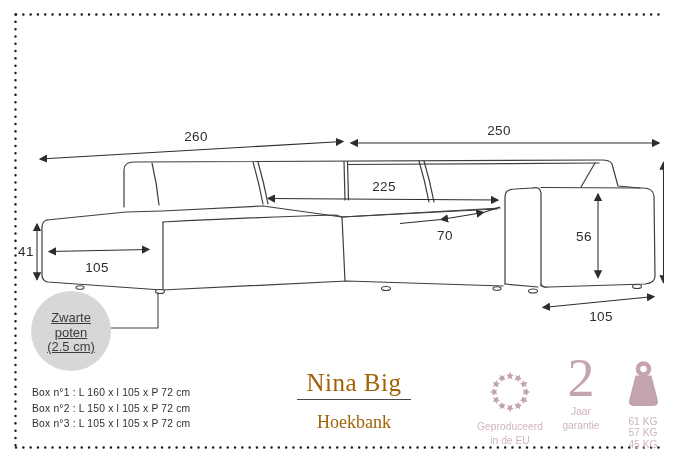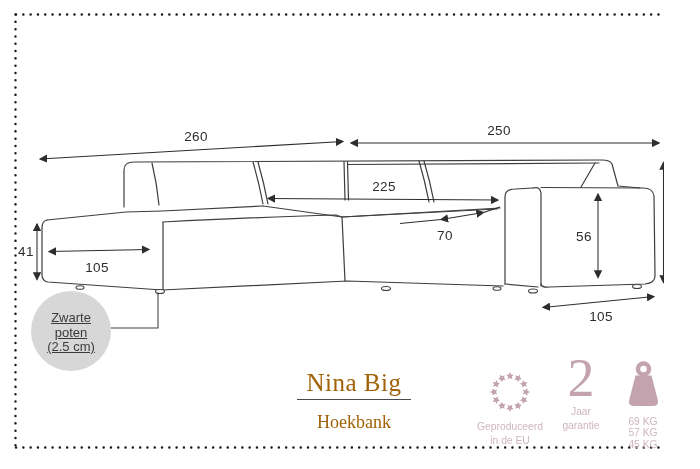--- a/index.html
+++ b/index.html
@@ -115,20 +115,25 @@
       <text x="26" y="256">41</text>
     </g>
   </svg>
 
   <div class="overlay legs-circle">
     <div class="l1">Zwarte</div>
     <div class="l1">poten</div>
     <div class="l3">(2.5 cm)</div>
   </div>
 
+  <div class="overlay boxes">
+    <div>Box n°1 : L 160 x l 105 x P 72 cm</div>
+    <div>Box n°2 : L 150 x l 105 x P 72 cm</div>
+    <div>Box n°3 : L 105 x l 105 x P 72 cm</div>
+  </div>
 
   <div class="overlay title-block">
     <div class="title-name">Nina Big</div>
     <div class="title-rule"></div>
     <div class="title-sub">Hoekbank</div>
   </div>
 
   <div class="overlay badge badge-eu">
     <svg width="46" height="46" viewBox="-23 -23 46 46">
       <defs>
@@ -159,18 +164,18 @@
     <div class="cap">garantie</div>
   </div>
 
   <div class="overlay badge badge-weight">
     <svg width="40" height="47" viewBox="0 0 40 47">
       <g fill="#c3a4ae">
         <circle cx="20.5" cy="9" r="5.5" fill="none" stroke-width="4.5" stroke="#c3a4ae"></circle>
         <path d="M12.5,15.5 L28.5,15.5 L34.8,40 Q36.2,46 29.5,46 L11.5,46 Q4.8,46 6.2,40 Z"></path>
       </g>
     </svg>
-    <div class="cap">69 KG</div>
+    <div class="cap">61 KG</div>
     <div class="cap" style="margin-top:0">57 KG</div>
     <div class="cap" style="margin-top:0">45 KG</div>
   </div>
 
 </div>
 
 </body></html>

